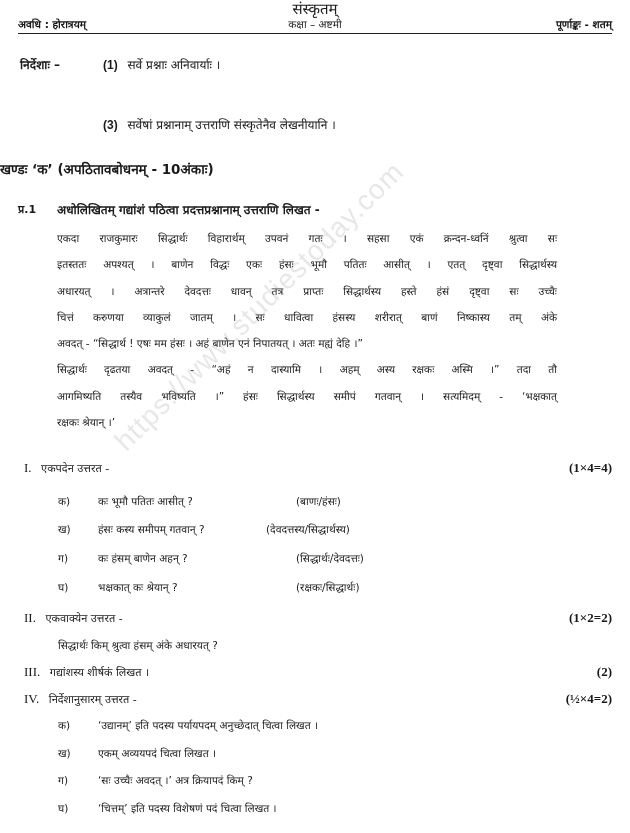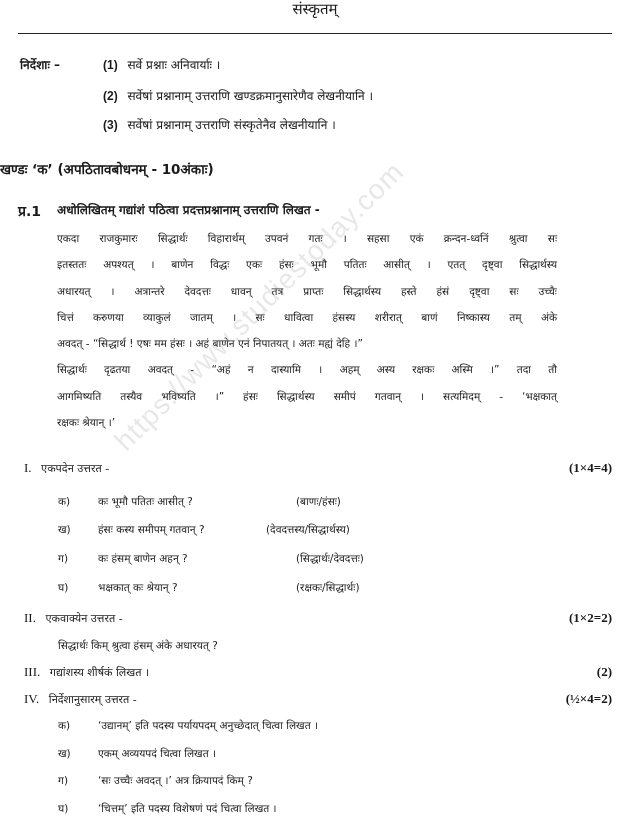--- a/index.html
+++ b/index.html
@@ -19,21 +19,21 @@
     .hr { position: absolute; left: 18px; width: 594px; top: 33px; height: 0; border-top: 1.2px solid #222; }
 
     .instr-label { position: absolute; left: 20px; top: 56px; font-size: 12px; font-weight: bold; }
     .instr { position: absolute; left: 103px; font-size: 12px; }
     .instr .num { font-family: "Liberation Sans", sans-serif; font-weight: bold; margin-right: 6px; }
 
     .section-title {
       position: absolute; left: 0; width: 630px; top: 160px; text-align: left;
       font-size: 13.5px; font-weight: bold;
     }
-    .q-num { position: absolute; left: 18px; top: 201px; font-size: 14px; font-weight: bold; }
+    .q-num { position: absolute; left: 18px; top: 201px; font-size: 11px; font-weight: bold; }
     .q-title { position: absolute; left: 57px; top: 201px; font-size: 12px; font-weight: bold; }
     .para {
       position: absolute; left: 57px; top: 225px; width: 500px;
       font-size: 10.5px; line-height: 26.3px; text-align: justify;
       text-align-last: left;
     }
     .para span { display: block; text-align: justify; text-align-last: justify; white-space: nowrap; }
     .para span.last { text-align-last: left; }
 
     .sub-head { position: absolute; left: 24px; font-size: 11px; font-weight: normal; }
@@ -53,30 +53,31 @@
       transform: rotate(-45deg); transform-origin: left center; white-space: nowrap; letter-spacing: 1px;
       pointer-events: none;
     }
   </style>
 </head>
 <body>
 
 <div class="page">
 
   <div class="subject">संस्कृतम्</div>
+  <div class="hdr-row">
+    <span class="hdr-left">अवधि : होरात्रयम्</span>
+    <span class="hdr-center">कक्षा – अष्टमी</span>
+    <span class="hdr-right">पूर्णाङ्कः - शतम्</span>
+  </div>
   <div class="hr"></div>
 
   <div class="instr-label">निर्देशाः –</div>
   <div class="instr" style="top:56px">
     <span class="num">(1)</span>
     <span>सर्वे प्रश्नाः अनिवार्याः ।</span>
-  </div>
-  <div class="instr" style="top:87px">
-    <span class="num">(2)</span>
-    <span>सर्वेषां प्रश्नानाम् उत्तराणि खण्डक्रमानुसारेणैव लेखनीयानि ।</span>
   </div>
   <div class="instr" style="top:116px">
     <span class="num">(3)</span>
     <span>सर्वेषां प्रश्नानाम् उत्तराणि संस्कृतेनैव लेखनीयानि ।</span>
   </div>
 
   <div class="section-title">खण्डः ‘क’ (अपठितावबोधनम् - 10अंकाः)</div>
 
   <div class="q-num">प्र.1</div>
   <div class="q-title">अधोलिखितम् गद्यांशं पठित्वा प्रदत्तप्रश्नानाम् उत्तराणि लिखत -</div>

